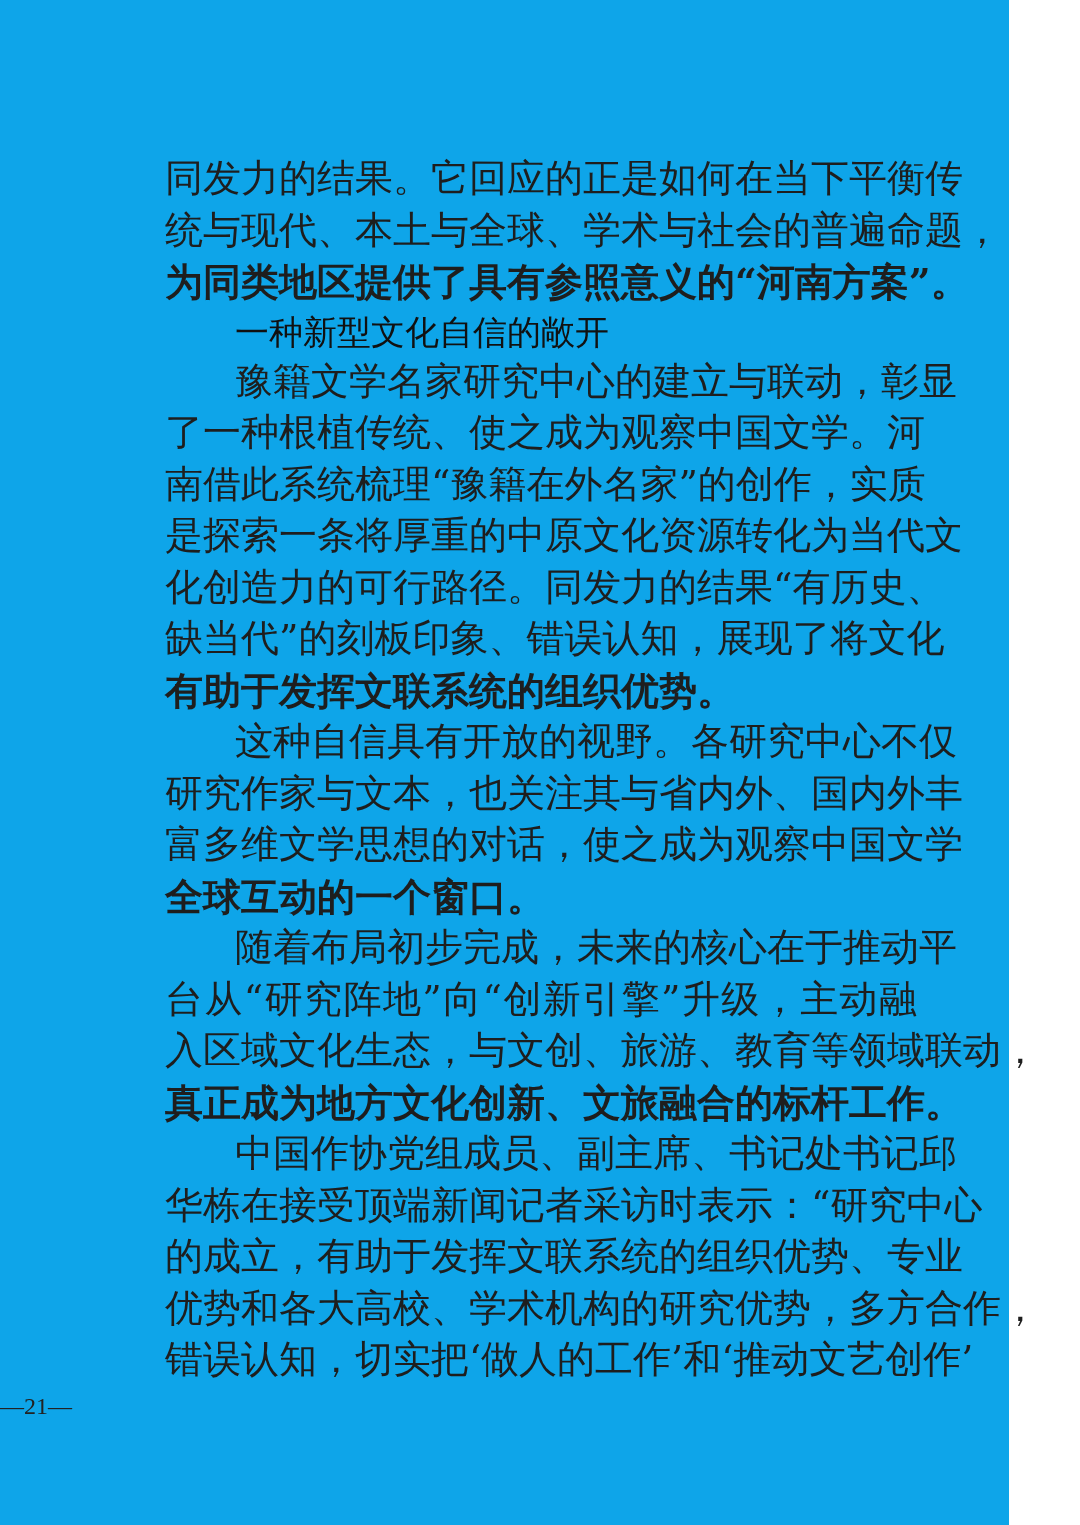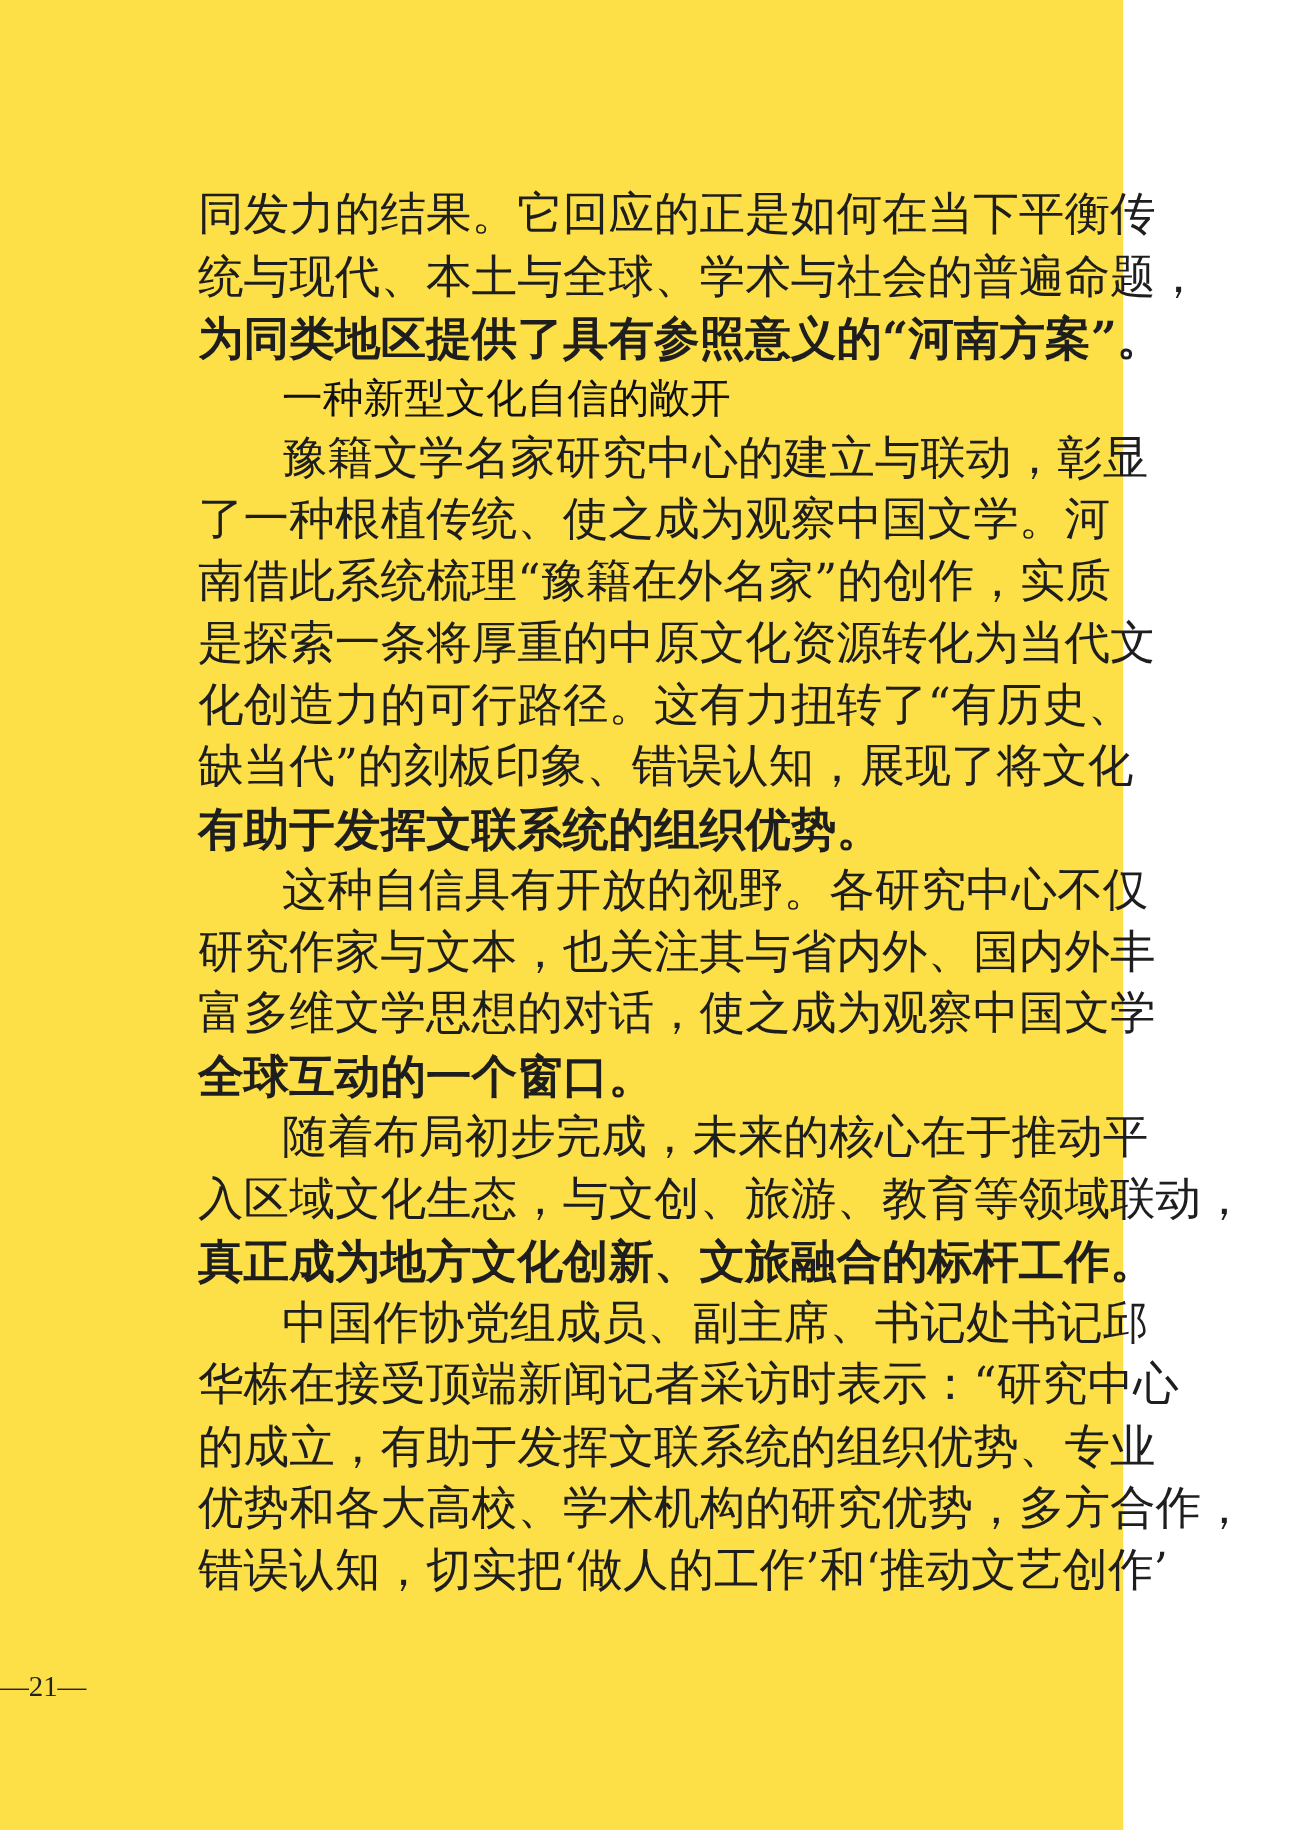--- a/index.html
+++ b/index.html
@@ -1,19 +1,19 @@
 <!DOCTYPE html>
 <html><head>
 <meta charset="utf-8">
 <style>
   html, body { margin: 0; padding: 0; background: #ffffff; }
   body { width: 1080px; height: 1525px; position: relative; overflow: hidden; }
   .page {
-    position: absolute; left: 0; top: 0; width: 936px; height: 1525px;
-    background: #fde047;
+    position: absolute; left: 0; top: 0; width: 1009px; height: 1525px;
+    background: #0ea5e9;
   }
   .content {
     position: absolute; left: 165px; top: 153px; width: 752px;
   }
   .line {
     height: 51.5px; line-height: 51.5px;
     font-family: "DejaVu Serif", "Liberation Serif", serif;
     font-size: 38px; color: #1e1e1e;
     white-space: nowrap;
     text-align: justify; text-align-last: justify;
@@ -43,32 +43,33 @@
         <div class="line">同发力的结果。它回应的正是如何在当下平衡传</div>
         <div class="line">统与现代、本土与全球、学术与社会的普遍命题，</div>
         <div class="line last">为同类地区提供了具有参照意义的“河南方案”。</div>
       </div>
       <div class="heading">一种新型文化自信的敞开</div>
       <div>
         <div class="line indent">豫籍文学名家研究中心的建立与联动，彰显</div>
         <div class="line">了一种根植传统、使之成为观察中国文学。河</div>
         <div class="line">南借此系统梳理“豫籍在外名家”的创作，实质</div>
         <div class="line">是探索一条将厚重的中原文化资源转化为当代文</div>
-        <div class="line">化创造力的可行路径。这有力扭转了“有历史、</div>
+        <div class="line">化创造力的可行路径。同发力的结果“有历史、</div>
         <div class="line">缺当代”的刻板印象、错误认知，展现了将文化</div>
         <div class="line last">有助于发挥文联系统的组织优势。</div>
       </div>
       <div>
         <div class="line indent">这种自信具有开放的视野。各研究中心不仅</div>
         <div class="line">研究作家与文本，也关注其与省内外、国内外丰</div>
         <div class="line">富多维文学思想的对话，使之成为观察中国文学</div>
         <div class="line last">全球互动的一个窗口。</div>
       </div>
       <div>
         <div class="line indent">随着布局初步完成，未来的核心在于推动平</div>
+        <div class="line">台从“研究阵地”向“创新引擎”升级，主动融</div>
         <div class="line">入区域文化生态，与文创、旅游、教育等领域联动，</div>
         <div class="line last">真正成为地方文化创新、文旅融合的标杆工作。</div>
       </div>
       <div>
         <div class="line indent">中国作协党组成员、副主席、书记处书记邱</div>
         <div class="line">华栋在接受顶端新闻记者采访时表示：“研究中心</div>
         <div class="line">的成立，有助于发挥文联系统的组织优势、专业</div>
         <div class="line">优势和各大高校、学术机构的研究优势，多方合作，</div>
         <div class="line">错误认知，切实把‘做人的工作’和‘推动文艺创作’</div>
       </div>

